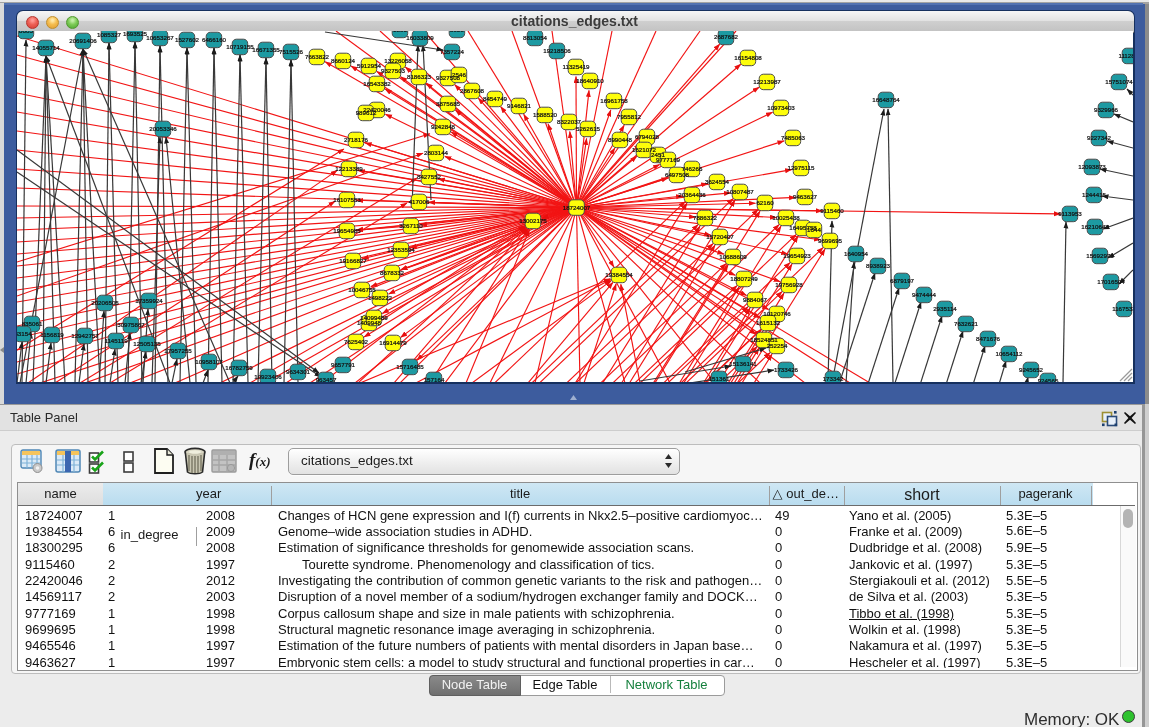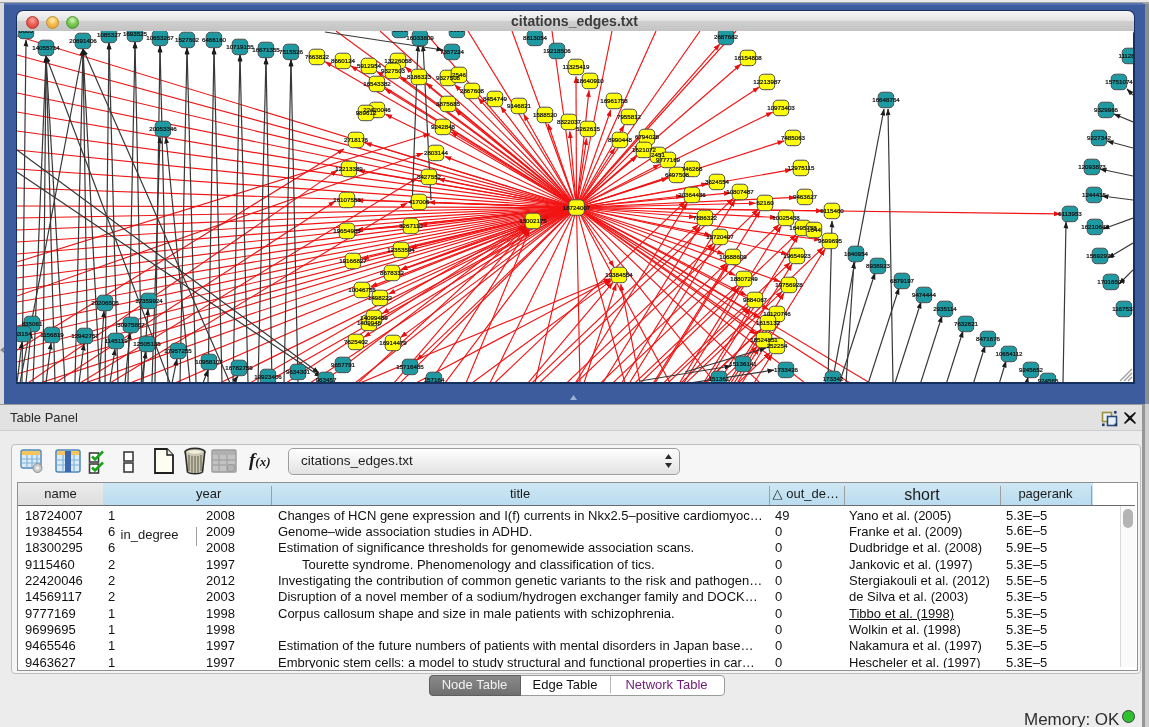--- a/index.html
+++ b/index.html
@@ -717,20 +717,21 @@
       <span class="abs" style="left:188px;top:1px;">1998</span>
       <span class="abs" style="left:260px;top:1px;white-space:nowrap;overflow:hidden;width:500px;">Corpus callosum shape and size in male patients with schizophrenia.</span>
       <span class="abs" style="left:757px;top:1px;">0</span>
       <span class="abs" style="left:831px;top:1px;text-decoration:underline;">Tibbo et al. (1998)</span>
       <span class="abs" style="left:988px;top:1px;">5.3E–5</span>
     </div>
 <div class="abs" style="left:0px;top:138.0px;width:1117px;height:16.4px;font-size:13px;color:#111;">
       <span class="abs" style="left:7px;top:1px;">9699695</span>
       <span class="abs" style="left:90px;top:1px;">1</span>
       <span class="abs" style="left:188px;top:1px;">1998</span>
+      <span class="abs" style="left:260px;top:1px;white-space:nowrap;overflow:hidden;width:500px;">Structural magnetic resonance image averaging in schizophrenia.</span>
       <span class="abs" style="left:757px;top:1px;">0</span>
       <span class="abs" style="left:831px;top:1px;">Wolkin et al. (1998)</span>
       <span class="abs" style="left:988px;top:1px;">5.3E–5</span>
     </div>
 <div class="abs" style="left:0px;top:154.3px;width:1117px;height:16.4px;font-size:13px;color:#111;">
       <span class="abs" style="left:7px;top:1px;">9465546</span>
       <span class="abs" style="left:90px;top:1px;">1</span>
       <span class="abs" style="left:188px;top:1px;">1997</span>
       <span class="abs" style="left:260px;top:1px;white-space:nowrap;overflow:hidden;width:500px;">Estimation of the future numbers of patients with mental disorders in Japan base…</span>
       <span class="abs" style="left:757px;top:1px;">0</span>
@@ -749,20 +750,20 @@
 </div>
 
 <div class="abs" style="left:1120px;top:506px;width:15px;height:161px;background:#fafafa;border-left:1px solid #d8d8d8;"></div>
 <div class="abs" style="left:1122.5px;top:509px;width:10px;height:19px;background:#b4b4b4;border-radius:5px;"></div>
 
 <div class="abs" style="left:429px;top:675px;width:294px;height:19px;border:1px solid #9b9b9b;border-radius:4px;background:#fff;"></div>
 <div class="abs" style="left:429px;top:675px;width:90px;height:19px;border-radius:4px 0 0 4px;background:linear-gradient(#8a8a8a,#6f6f6f);border:1px solid #5f5f5f;"></div>
 <div class="abs" style="left:429px;top:677px;width:91px;text-align:center;font-size:13px;color:#f2f2f2;">Node Table</div>
 <div class="abs" style="left:520px;top:677px;width:90px;text-align:center;font-size:13px;color:#111;">Edge Table</div>
 <div class="abs" style="left:610px;top:676px;width:1px;height:17px;background:#b9b9b9"></div>
-<div class="abs" style="left:610px;top:677px;width:113px;text-align:center;font-size:13px;color:#701a75;">Network Table</div>
+<div class="abs" style="left:610px;top:677px;width:113px;text-align:center;font-size:13px;color:#15803d;">Network Table</div>
 
 <div class="abs" style="left:1000px;top:710px;font-size:17px;color:#2e2e2e;margin-left:24px;">Memory: OK</div>
 <div class="abs" style="left:1122px;top:710px;width:11px;height:11px;border-radius:50%;background:#2ec22e;border:1px solid #3e3e3e;"></div>
 
 <div class="abs" style="left:1144.5px;top:3.5px;width:4.5px;height:401px;background:#8c8c8c"></div>
 <div class="abs" style="left:1142px;top:404px;width:2.5px;height:323px;background:#969696"></div>
 <div class="abs" style="left:1144.5px;top:404px;width:4.5px;height:323px;background:#cfcfcf"></div>
 
 </body></html>

